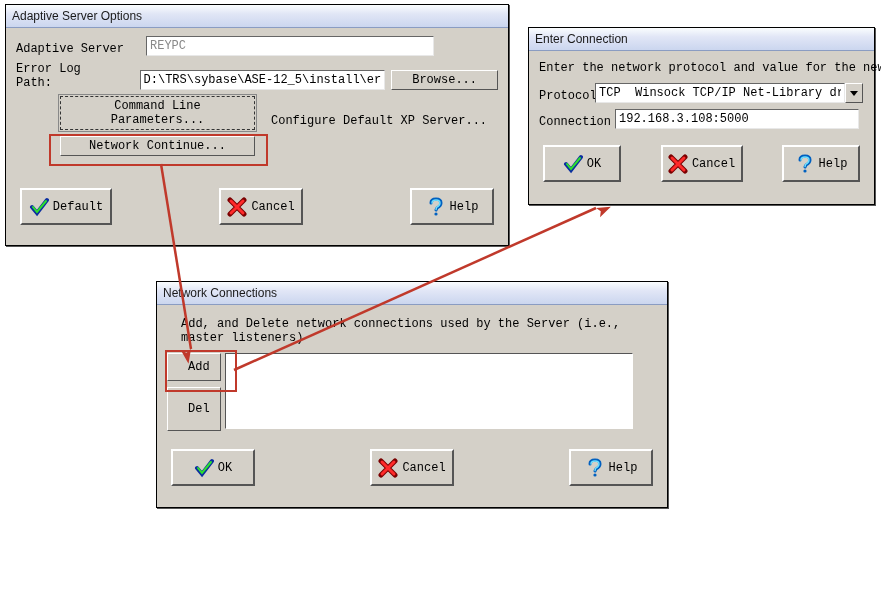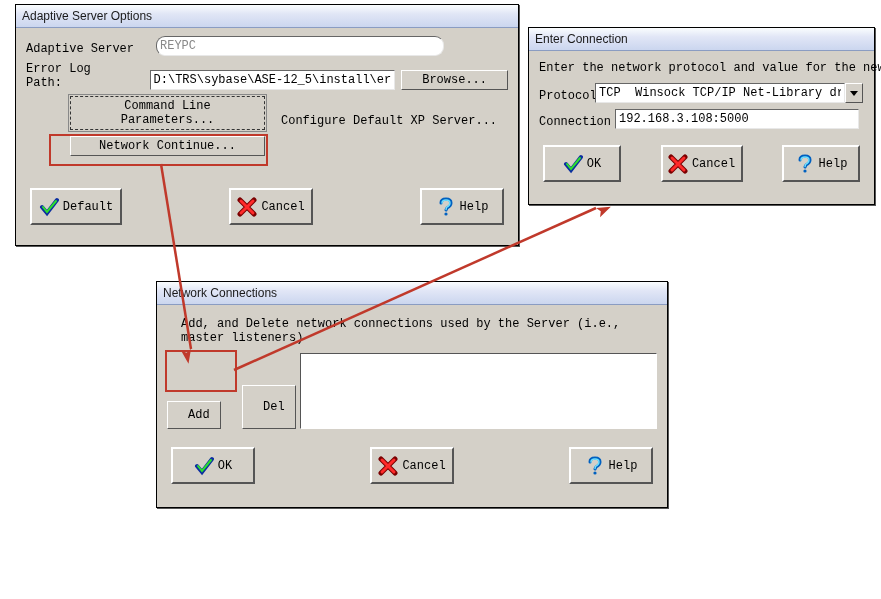--- a/index.html
+++ b/index.html
@@ -94,28 +94,28 @@
       <path d="M5 6 Q5 2 10 2 Q15 2 15 6 Q15 9 11 11 L10 13" stroke="#0060c0" stroke-width="3" fill="none" stroke-linecap="round"></path>
       <circle cx="10" cy="17" r="1.6" fill="#0060c0"></circle>
       <path d="M6 6 Q6 3 10 3 Q14 3 14 6 Q14 8.5 10.5 10.5 L10 12.5" stroke="#6fe0ff" stroke-width="1.4" fill="none" stroke-linecap="round"></path>
     </g>
     <g id="arrowhead">
       <path d="M0 0 L14 5 L0 10 L3 5 Z" fill="#c0392b"></path>
     </g>
   </defs>
 </svg>
 
-<div class="window" style="left:15px; top:4px; width:502px; height:240px;">
+<div class="window" style="left:5px; top:4px; width:502px; height:240px;">
   <div class="titlebar">
     <span>Adaptive Server Options</span>
   </div>
   <div class="client">
     <div class="row">
       <div class="lbl" style="width:130px;">Adaptive Server</div>
-      <input class="textfield" style="width: 280px; color: rgb(136, 136, 136); border-radius: 9px;" readonly="" value="REYPC">
+      <input class="textfield" style="width: 280px; color: rgb(136, 136, 136);" readonly="" value="REYPC">
     </div>
     <div class="row">
       <div class="lbl" style="width:130px;">Error Log
 Path:</div>
       <input class="textfield" style="width: 250px;" value="D:\TRS\sybase\ASE-12_5\install\errorlog">
       <button class="btn3d" style="margin-left:6px;">Browse...</button>
     </div>
     <div class="row" style="margin-left:44px; gap:16px;">
       <button class="btn3d" style="border:1px dashed #333; outline:1px solid #888; outline-offset:1px; width:195px;">Command Line Parameters...</button>
       <button class="btn3d" style="border:none; padding:2px 0;">Configure Default XP Server...</button>
@@ -147,21 +147,21 @@
 </div>
 
 <div class="window" style="left:156px; top:281px; width:510px; height:225px;">
   <div class="titlebar">
     <span>Network Connections</span>
   </div>
   <div class="client">
     <div class="lbl" style="margin:4px 0 8px 14px;">Add, and Delete network connections used by the Server (i.e.,
 master listeners)</div>
     <div style="display:flex; gap:4px;">
-      <div style="display:flex; flex-direction:row; gap:21px;align-items:flex-end;">
+      <div style="display:flex; flex-direction:column; gap:6px;align-items:flex-end;">
         <button class="btn3d" style="width:54px; height:28px;">Add</button>
         <button class="btn3d" style="width:54px; height:44px;font-family:Liberation Mono, monospace;">Del</button>
       </div>
       <div class="listbox" style="width:406px; height:74px;"></div>
     </div>
     <div style="display:flex; justify-content:space-between; margin-top:18px; padding:0 4px;">
       <div class="iconbtn">
         <svg viewBox="0 0 20 20">
             <use href="#check-icon"></use>
           </svg>

